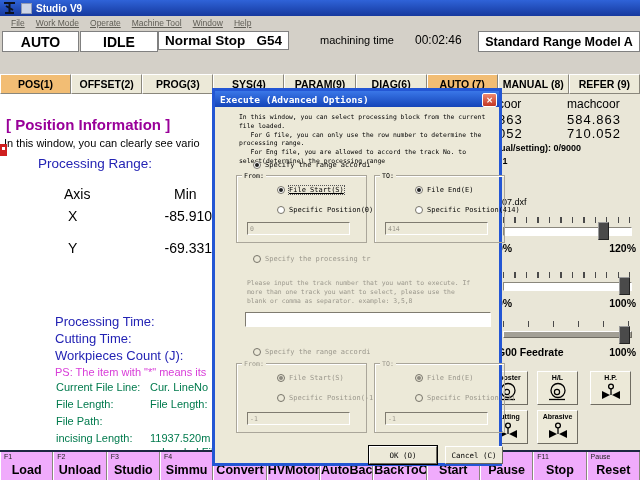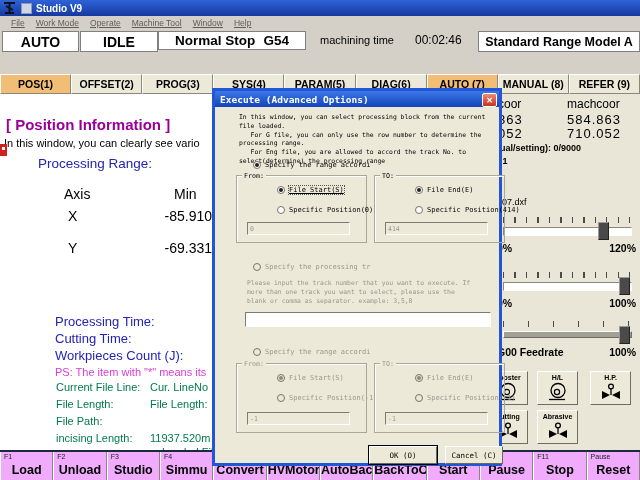--- a/index.html
+++ b/index.html
@@ -133,34 +133,34 @@
     <span class="menu-item">File</span>
     <span class="menu-item">Work Mode</span>
     <span class="menu-item">Operate</span>
     <span class="menu-item">Machine Tool</span>
     <span class="menu-item">Window</span>
     <span class="menu-item">Help</span>
   </div>
 
   <div class="sbox" style="left:2px;width:75px;">AUTO</div>
   <div class="sbox" style="left:80px;width:76px;">IDLE</div>
-  <div class="sbox" style="left:158px;width:148px;justify-content:space-between;padding:0 16px;box-sizing:border-box;font-size:13.5px;">
+  <div class="sbox" style="left:158px;width:131px;justify-content:space-between;padding:0 6px;box-sizing:border-box;font-size:13.5px;">
     <span>Normal Stop</span>
     <span>G54</span>
   </div>
   <span class="stext" style="left:320px;top:34px;font-size:11px;">machining time</span>
   <span class="stext" style="left:415px;top:33px;font-size:12px;">00:02:46</span>
   <div class="sbox" style="left:478px;width:160px;font-size:12.5px;">Standard Range Model A</div>
 
   <div class="tabrow">
     <div class="tab active">POS(1)</div>
     <div class="tab">OFFSET(2)</div>
     <div class="tab">PROG(3)</div>
     <div class="tab">SYS(4)</div>
-    <div class="tab">PARAM(5)</div>
+    <div class="tab">PARAM(9)</div>
     <div class="tab">DIAG(6)</div>
     <div class="tab active">AUTO (7)</div>
     <div class="tab">MANUAL (8)</div>
     <div class="tab">REFER (9)</div>
   </div>
 
   <div class="subtabrow">
     <div class="subtab">Normal (Q)</div>
     <div class="subtab">Pos (W)</div>
     <div class="subtab">Track (E)</div>
@@ -366,21 +366,21 @@
         <span class="radio sel"></span>
         <span class="rlabel">File End(E)</span>
       </div>
       <div class="radio-row" style="left:12px;top:30px;">
         <span class="radio"></span>
         <span class="rlabel">Specific Position(414)</span>
       </div>
       <input class="dlg-input" style="left: 10px; top: 46px; width: 103px;" disabled="" value="414">
     </div>
 
-    <div class="radio-row" style="left:10px;top:172px;">
+    <div class="radio-row" style="left:10px;top:164px;">
       <span class="radio dis"></span>
       <span class="rlabel dis">Specify the processing tr</span>
     </div>
     <div class="helptxt"><span>Please input the track number that you want to execute. If</span>
 <span>more than one track you want to select, please use the</span>
 <span>blank or comma as separator. example: 3,5,8</span></div>
     <input class="dlg-input white" style="left: 30px; top: 221px; width: 246px; height: 15px;" value="">
 
     <div class="radio-row" style="left:10px;top:257px;">
       <span class="radio dis"></span>

